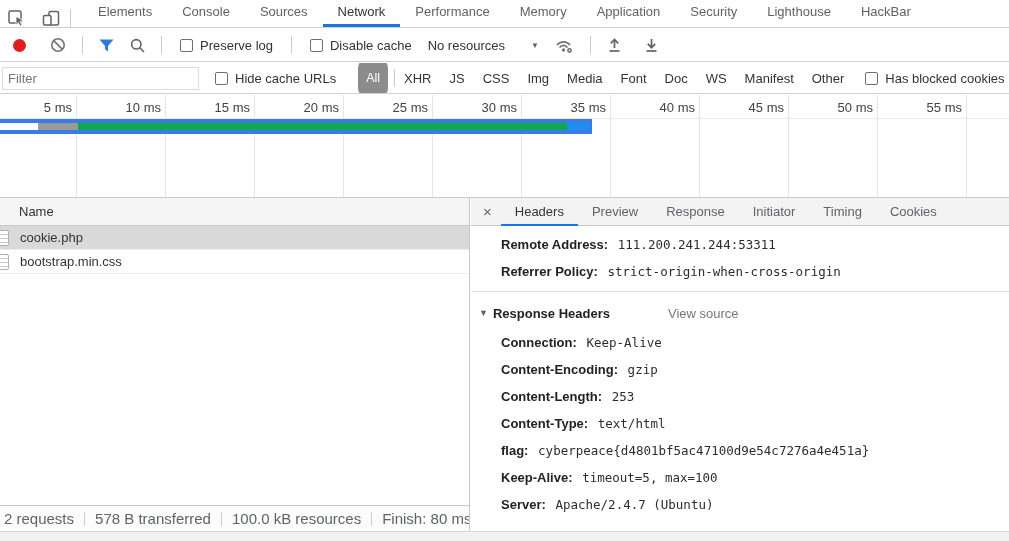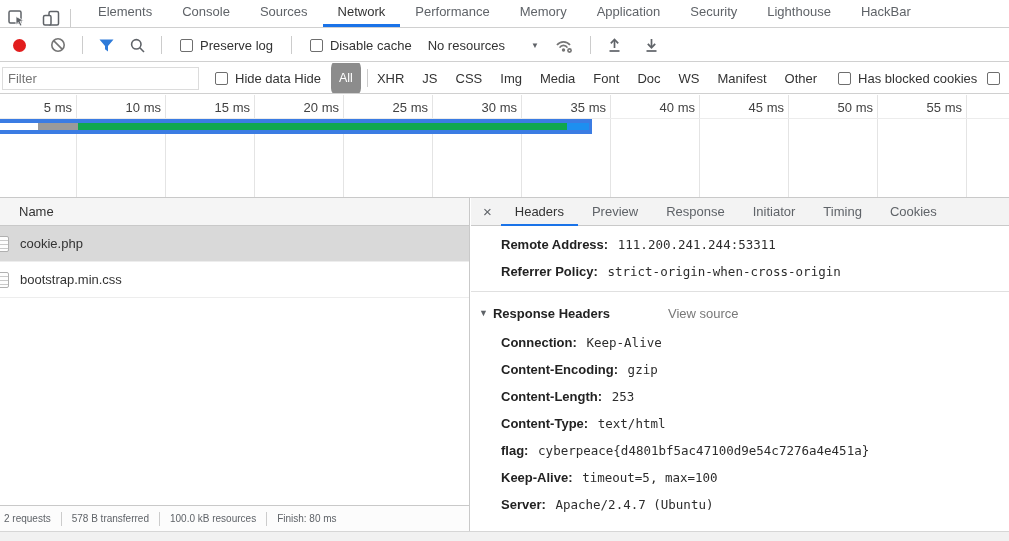--- a/index.html
+++ b/index.html
@@ -22,44 +22,44 @@
   .cb-label { margin-left:7px; color:#333; white-space:nowrap; }
   .cb-group { display:flex; align-items:center; margin:0 10px; }
   .throttle { display:flex; align-items:center; margin-left:6px; color:#333; }
   .throttle .caret { font-size:8px; color:#5f6368; margin-left:26px; }
 
   
   .filterrow { position:absolute; top:63px; left:0; right:0; height:31px; border-bottom:1px solid #d0d0d0; display:flex; align-items:center; background:#fff; overflow:hidden; }
   .filter-input { width:197px; height:23px; border:1px solid #dcdcdc; margin-left:2px; padding:0 5px; font:13px "Liberation Sans", sans-serif; color:#333; outline:none; flex:0 0 197px; }
   .filter-input::placeholder { color:#757575; }
   .filterrow .cb-group { margin:0 8px 0 16px; }
-  .pill { background:#8c8c8c; color:#fff; border-radius:9px; padding:12px 8px; font-size:12.5px; margin:0 6px 0 2px; }
+  .pill { background:#8c8c8c; color:#fff; border-radius:9px; padding:12px 8px; font-size:12.5px; margin:0 6px 0 14px; }
   .type-filter { padding:0 9px; color:#333; white-space:nowrap; }
   .blocked-group { display:flex; align-items:center; margin-left:12px; }
   .edge-cb { margin-left:10px; }
 
   
   .timelineband { position:absolute; top:95px; left:0; right:0; height:103px; border-bottom:1px solid #c9c9c9; background:#fff; overflow:hidden; }
   .gridline { position:absolute; top:0; bottom:0; width:1px; background:#e4e4e4; }
   .rulerline { position:absolute; left:0; right:0; top:23px; height:1px; background:#ececec; }
   .tick { position:absolute; top:5px; width:89px; text-align:right; padding-right:4px; color:#424242; }
   .overview-bar { position:absolute; left:0; top:24px; width:592px; height:15px; border-top:4px solid #3b7ce3; border-bottom:4px solid #3b7ce3; border-right:3px solid #3b7ce3; display:flex; }
   .seg { height:7px; }
   .seg.white { width:38px; background:#fff; }
   .seg.grey  { width:40px; background:#9a9a9a; }
   .seg.green { width:489px; background:#10a74f; }
   .seg.bluetip { width:22px; background:#1d8ff0; }
 
   
   .name-panel { position:absolute; left:0; top:198px; width:470px; bottom:10px; border-right:1px solid #c9c9c9; background:#fff; overflow:hidden; }
   .name-header { height:28px; line-height:28px; background:#f5f5f5; border-bottom:1px solid #c9c9c9; padding-left:19px; color:#333; }
-  .req-row { height:36px; display:flex; align-items:center; border-bottom:1px solid #ededed; background:#fff; }
+  .req-row { height:24px; display:flex; align-items:center; border-bottom:1px solid #ededed; background:#fff; }
   .req-row.selected { background:#d9d9d9; }
   .doc-icon { width:13px; height:16px; margin-left:-4px; margin-right:11px; border:1px solid #b0b0b0; border-radius:2px; background:repeating-linear-gradient(to bottom, #fdfdfd 0 3px, #c9c9c9 3px 4px); flex:0 0 13px; }
-  .summary-bar { position:absolute; left:0; bottom:0; width:470px; height:26px; border-top:1px solid #c9c9c9; background:#fcfcfc; display:flex; align-items:center; color:#5f6368; font-size:10px; }
+  .summary-bar { position:absolute; left:0; bottom:0; width:470px; height:26px; border-top:1px solid #c9c9c9; background:#fcfcfc; display:flex; align-items:center; color:#5f6368; font-size:15px; }
   .summary-bar .item { padding:0 10px; white-space:nowrap; }
   .summary-bar .vdiv { height:14px; }
 
   
   .details-panel { position:absolute; left:471px; top:198px; right:0; bottom:10px; background:#fff; overflow:hidden; }
   .details-tabs { height:28px; background:#f3f3f3; border-bottom:1px solid #c9c9c9; display:flex; align-items:center; }
   .close-x { padding:0 9px 0 12px; color:#5f6368; font-size:15px; line-height:26px; cursor:default; }
   .dtab { padding:0 14px; height:28px; line-height:27px; color:#5f6368; white-space:nowrap; }
   .dtab.active { color:#333; box-shadow:inset 0 -2px 0 #1a73e8; }
   .details-content { padding-top:5px; }
@@ -166,21 +166,21 @@
       <path d="M3.8 6.8 L7.5 10.7 L11.2 6.8" stroke="#5f6368" stroke-width="1.7" fill="none"></path>
       <line x1="2.5" y1="14" x2="12.5" y2="14" stroke="#5f6368" stroke-width="1.7"></line>
     </svg>
   </span>
 </div>
 
 <div class="filterrow">
   <input class="filter-input" type="text" placeholder="Filter" style="">
   <span class="cb-group">
     <span class="cb"></span>
-    <span class="cb-label">Hide data Hide</span>
+    <span class="cb-label">Hide cache URLs</span>
   </span>
   <span class="pill">All</span>
   <div class="vdiv"></div>
   <span class="type-filter">XHR</span>
   <span class="type-filter">JS</span>
   <span class="type-filter">CSS</span>
   <span class="type-filter">Img</span>
   <span class="type-filter">Media</span>
   <span class="type-filter">Font</span>
   <span class="type-filter">Doc</span>

